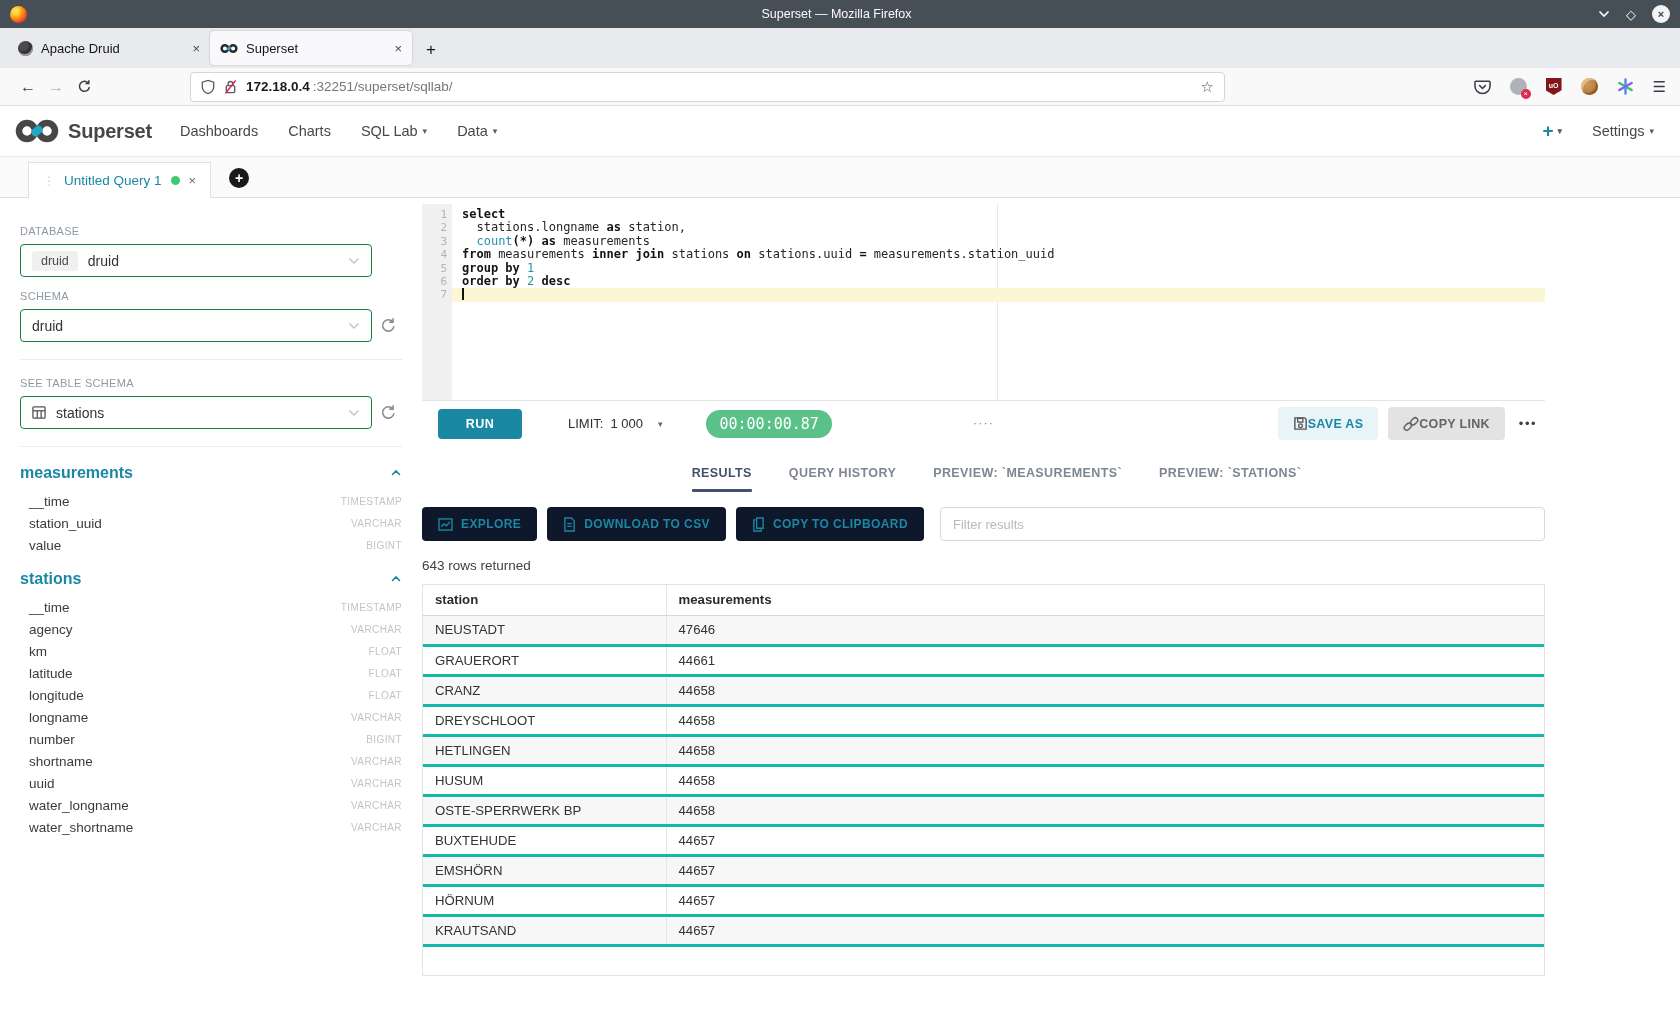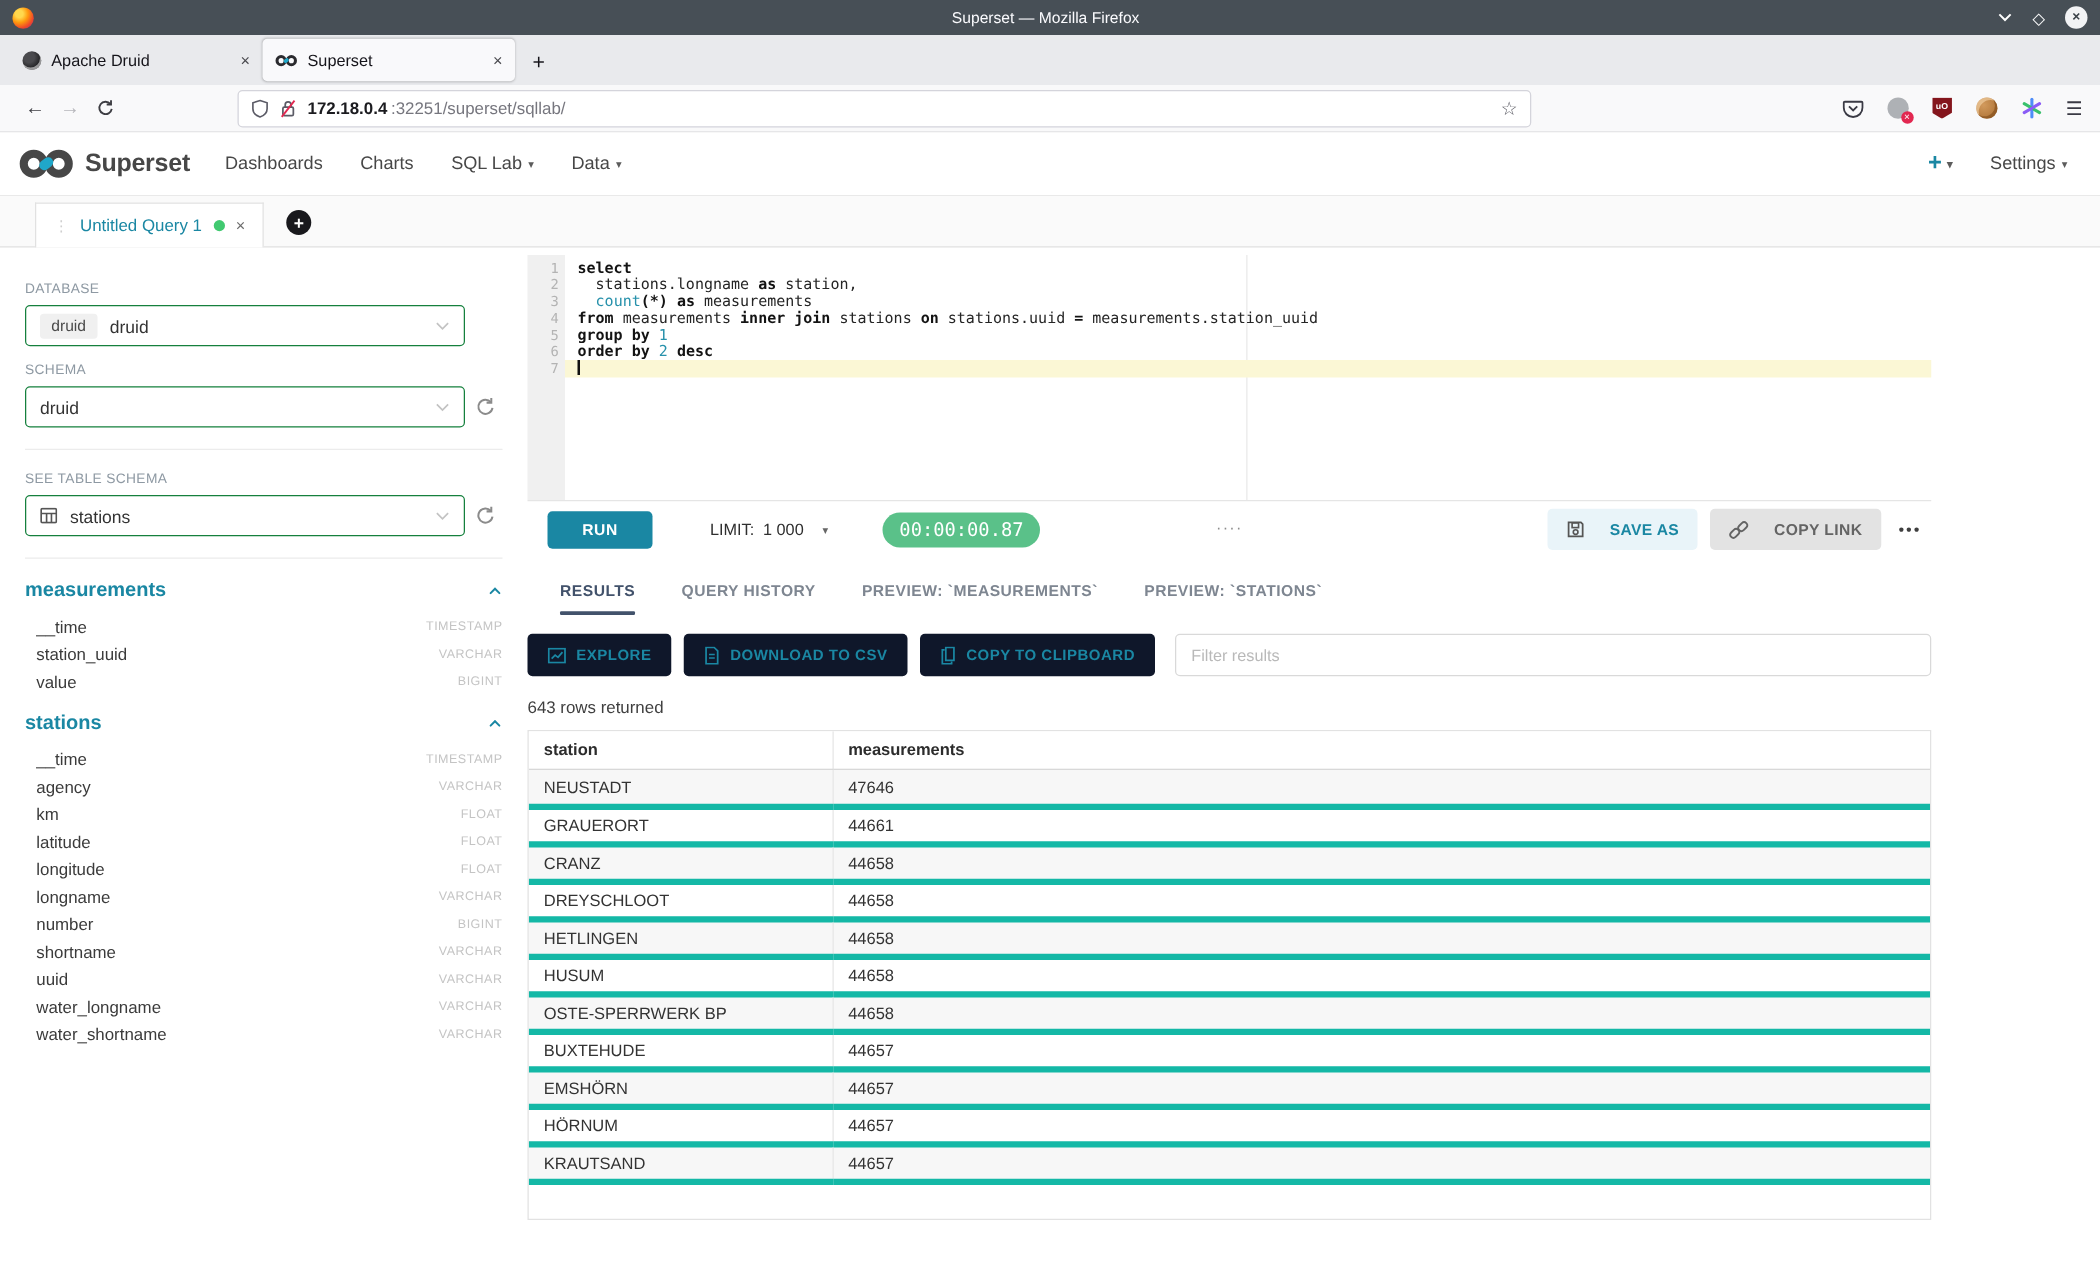--- a/index.html
+++ b/index.html
@@ -100,44 +100,44 @@
   .run-btn { width:84px; height:30px; background:var(--accent,#1a87a3); color:#fff; border:none; border-radius:4px;
     font-size:12.5px; font-weight:700; letter-spacing:.5px; cursor:pointer; font-family:inherit; }
   .limit { margin-left:46px; display:flex; align-items:center; font-size:13px; color:#2f2f2f; cursor:pointer; }
   .limit-val { margin-left:7px; }
   .limit-caret { font-size:9px; color:#666; margin-left:15px; }
   .timer { margin-left:44px; background:var(--green,#5ac189); color:#fff; font-family:"DejaVu Sans Mono",monospace;
     font-size:15px; padding:5px 13px; border-radius:14px; }
   .split-dots { position:absolute; left:50%; top:50%; transform:translate(-50%,-62%); color:#8c8c8c;
     font-size:13px; letter-spacing:1px; cursor:row-resize; }
   .run-right { margin-left:auto; display:flex; align-items:center; gap:10px; padding-right:2px; }
-  .soft-btn { height:33px; display:inline-flex; align-items:center; gap:20px; padding:0 15px; border:none; border-radius:4px;
+  .soft-btn { height:33px; display:inline-flex; align-items:center; gap:0; padding:0 15px; border:none; border-radius:4px;
     font-size:12.5px; font-weight:700; letter-spacing:.3px; cursor:pointer; font-family:inherit; }
   .save-as { background:#e9f4f9; color:var(--accent,#1a87a3); }
   .copy-link { background:#e3e3e3; color:#646464; }
   .more-dots { color:#3f3f3f; font-size:13px; letter-spacing:1.5px; margin:0 6px 0 4px; cursor:pointer; }
 
   
-  .rtabs { display:flex; gap:37px; padding:20px 0 0 26px; }
+  .rtabs { display:flex; gap:37px; padding:20px 0 0 26px;justify-content:center; }
   .rtab { font-size:12.5px; font-weight:700; letter-spacing:.4px; color:#7e8691; cursor:pointer; }
   .rtab.active { color:#42526b; }
   .rtab.active::after { content:""; display:block; height:3px; background:#42526b; border-radius:1px; margin-top:9px; }
   .actions-row { margin-top:15px; display:flex; align-items:center; gap:10px; }
   .act-btn { background:#0f172a; color:var(--accent,#1a87a3); border:none; border-radius:4px; height:34px;
     display:inline-flex; align-items:center; gap:8px; padding:0 16px; font-size:12px; font-weight:700;
     letter-spacing:.4px; cursor:pointer; font-family:inherit; }
   .filter-input { flex:1; height:34px; border:1px solid #d9d9d9; border-radius:4px; padding:0 12px;
     font-size:13px; color:#333; font-family:inherit; margin-left:6px; }
   .filter-input::placeholder { color:#b9b9b9; }
   .rows-returned { margin:17px 0 11px; font-size:13.5px; color:#3f3f3f; }
   .grid-wrap { height:392px; border:1px solid #e2e2e2; overflow:hidden; background:#fff; }
   table.grid { width:100%; border-collapse:collapse; }
   .grid th, .grid td { height:30px; padding:0 12px; text-align:left; font-size:13.2px; }
   .grid th { font-weight:700; color:#2c2c2c; border-bottom:1px solid #d8d8d8; background:#fff; }
-  .grid td { color:#333; border-bottom:5px solid #14b8a6; }
+  .grid td { color:#333; border-bottom:3px solid #14b8a6; }
   .grid th:first-child, .grid td:first-child { width:243px; border-right:1px solid #e6e6e6; }
   .grid tbody tr:nth-child(odd) td { background:#f7f7f7; }
 
   svg { display:block; }
 </style>
 </head>
 <body>
 
 <div class="titlebar">
   <div class="ffx-logo"></div>

